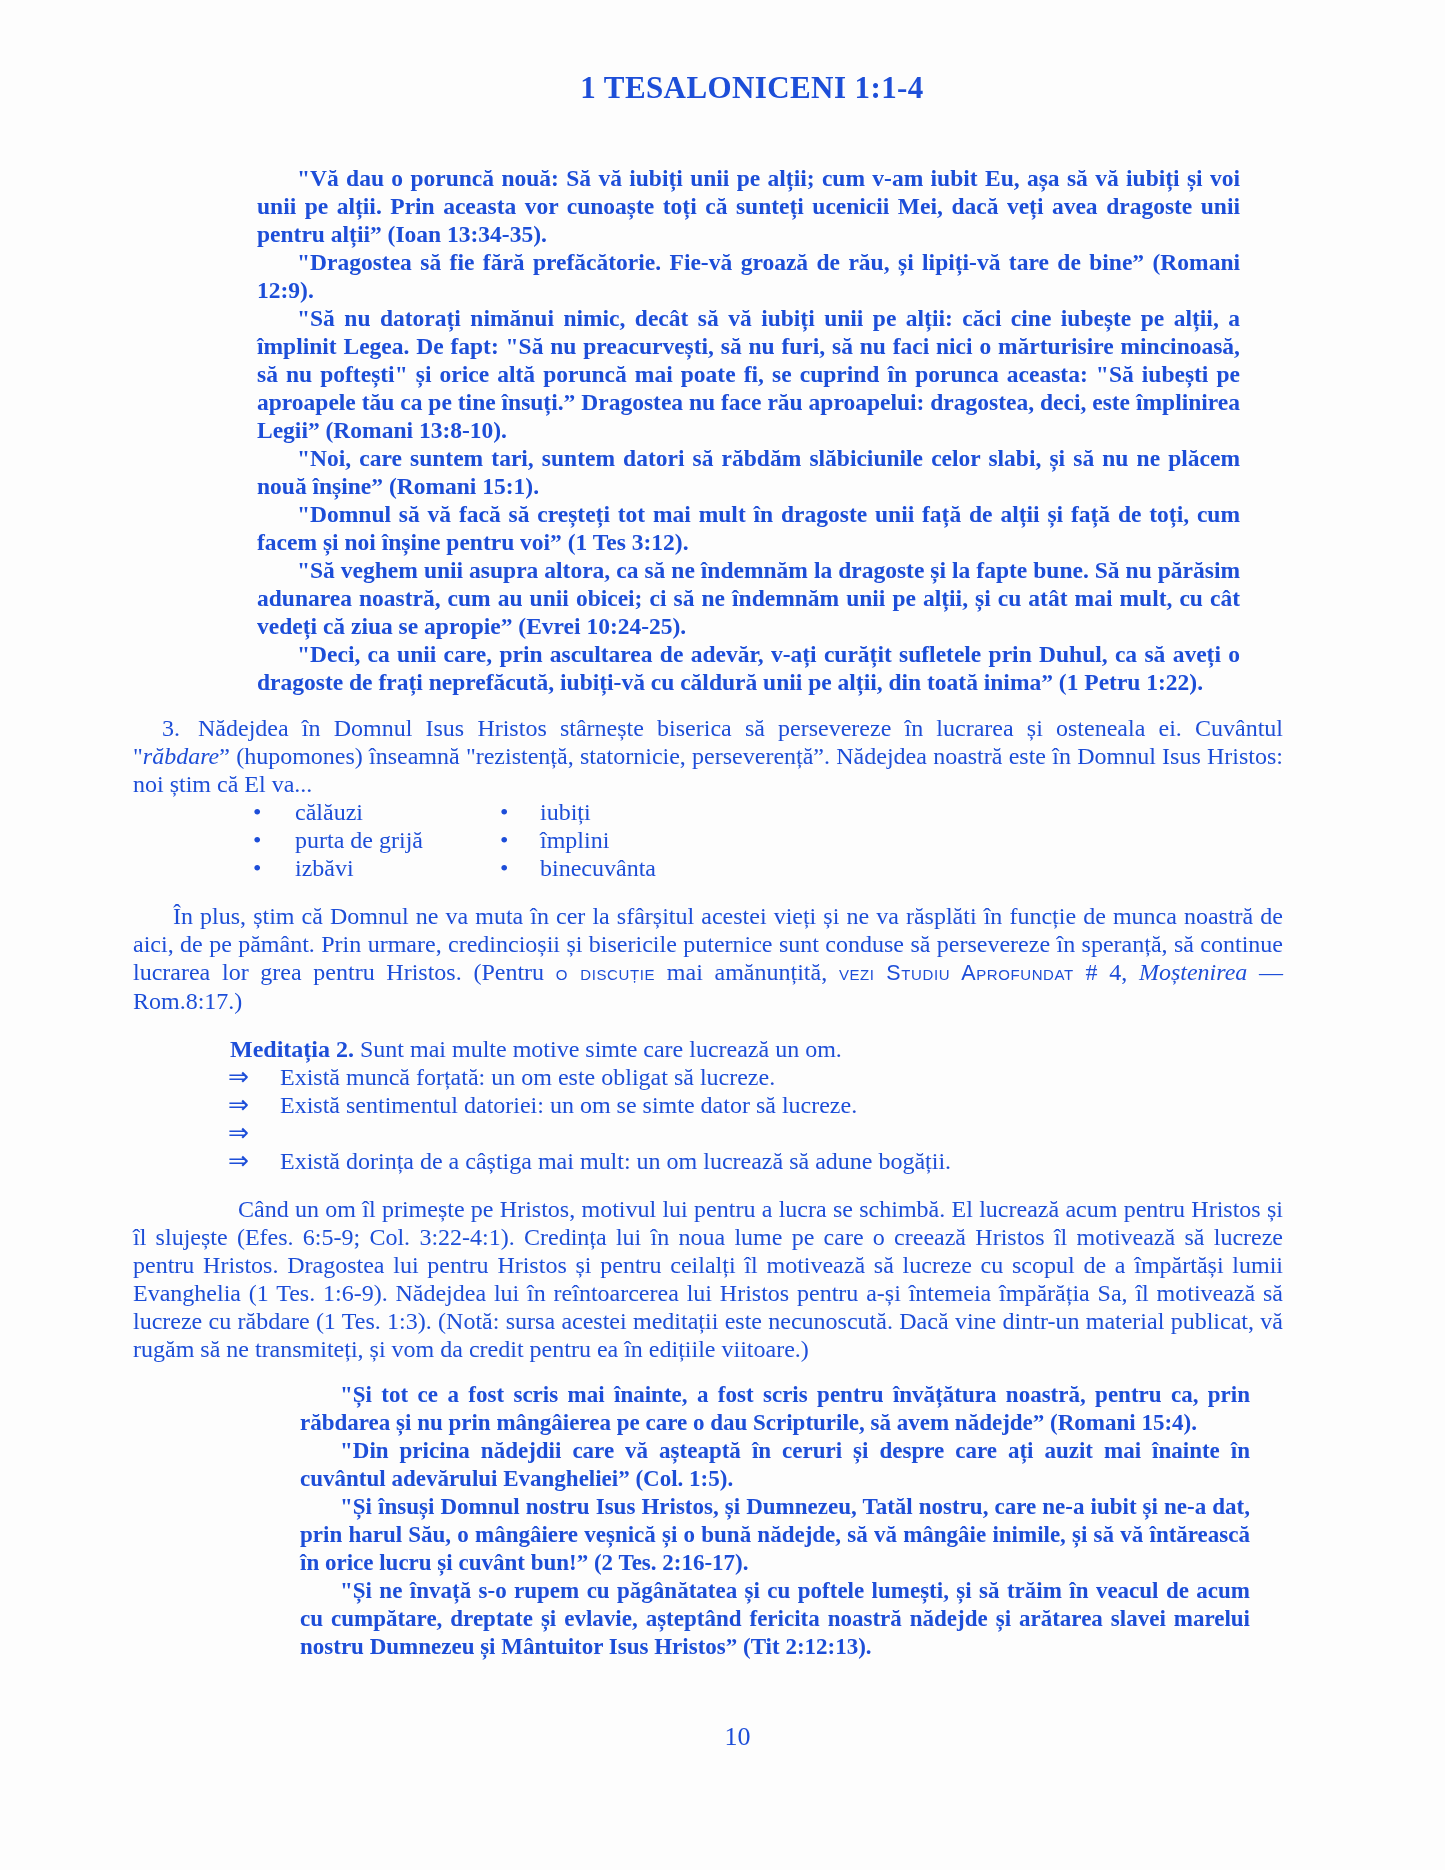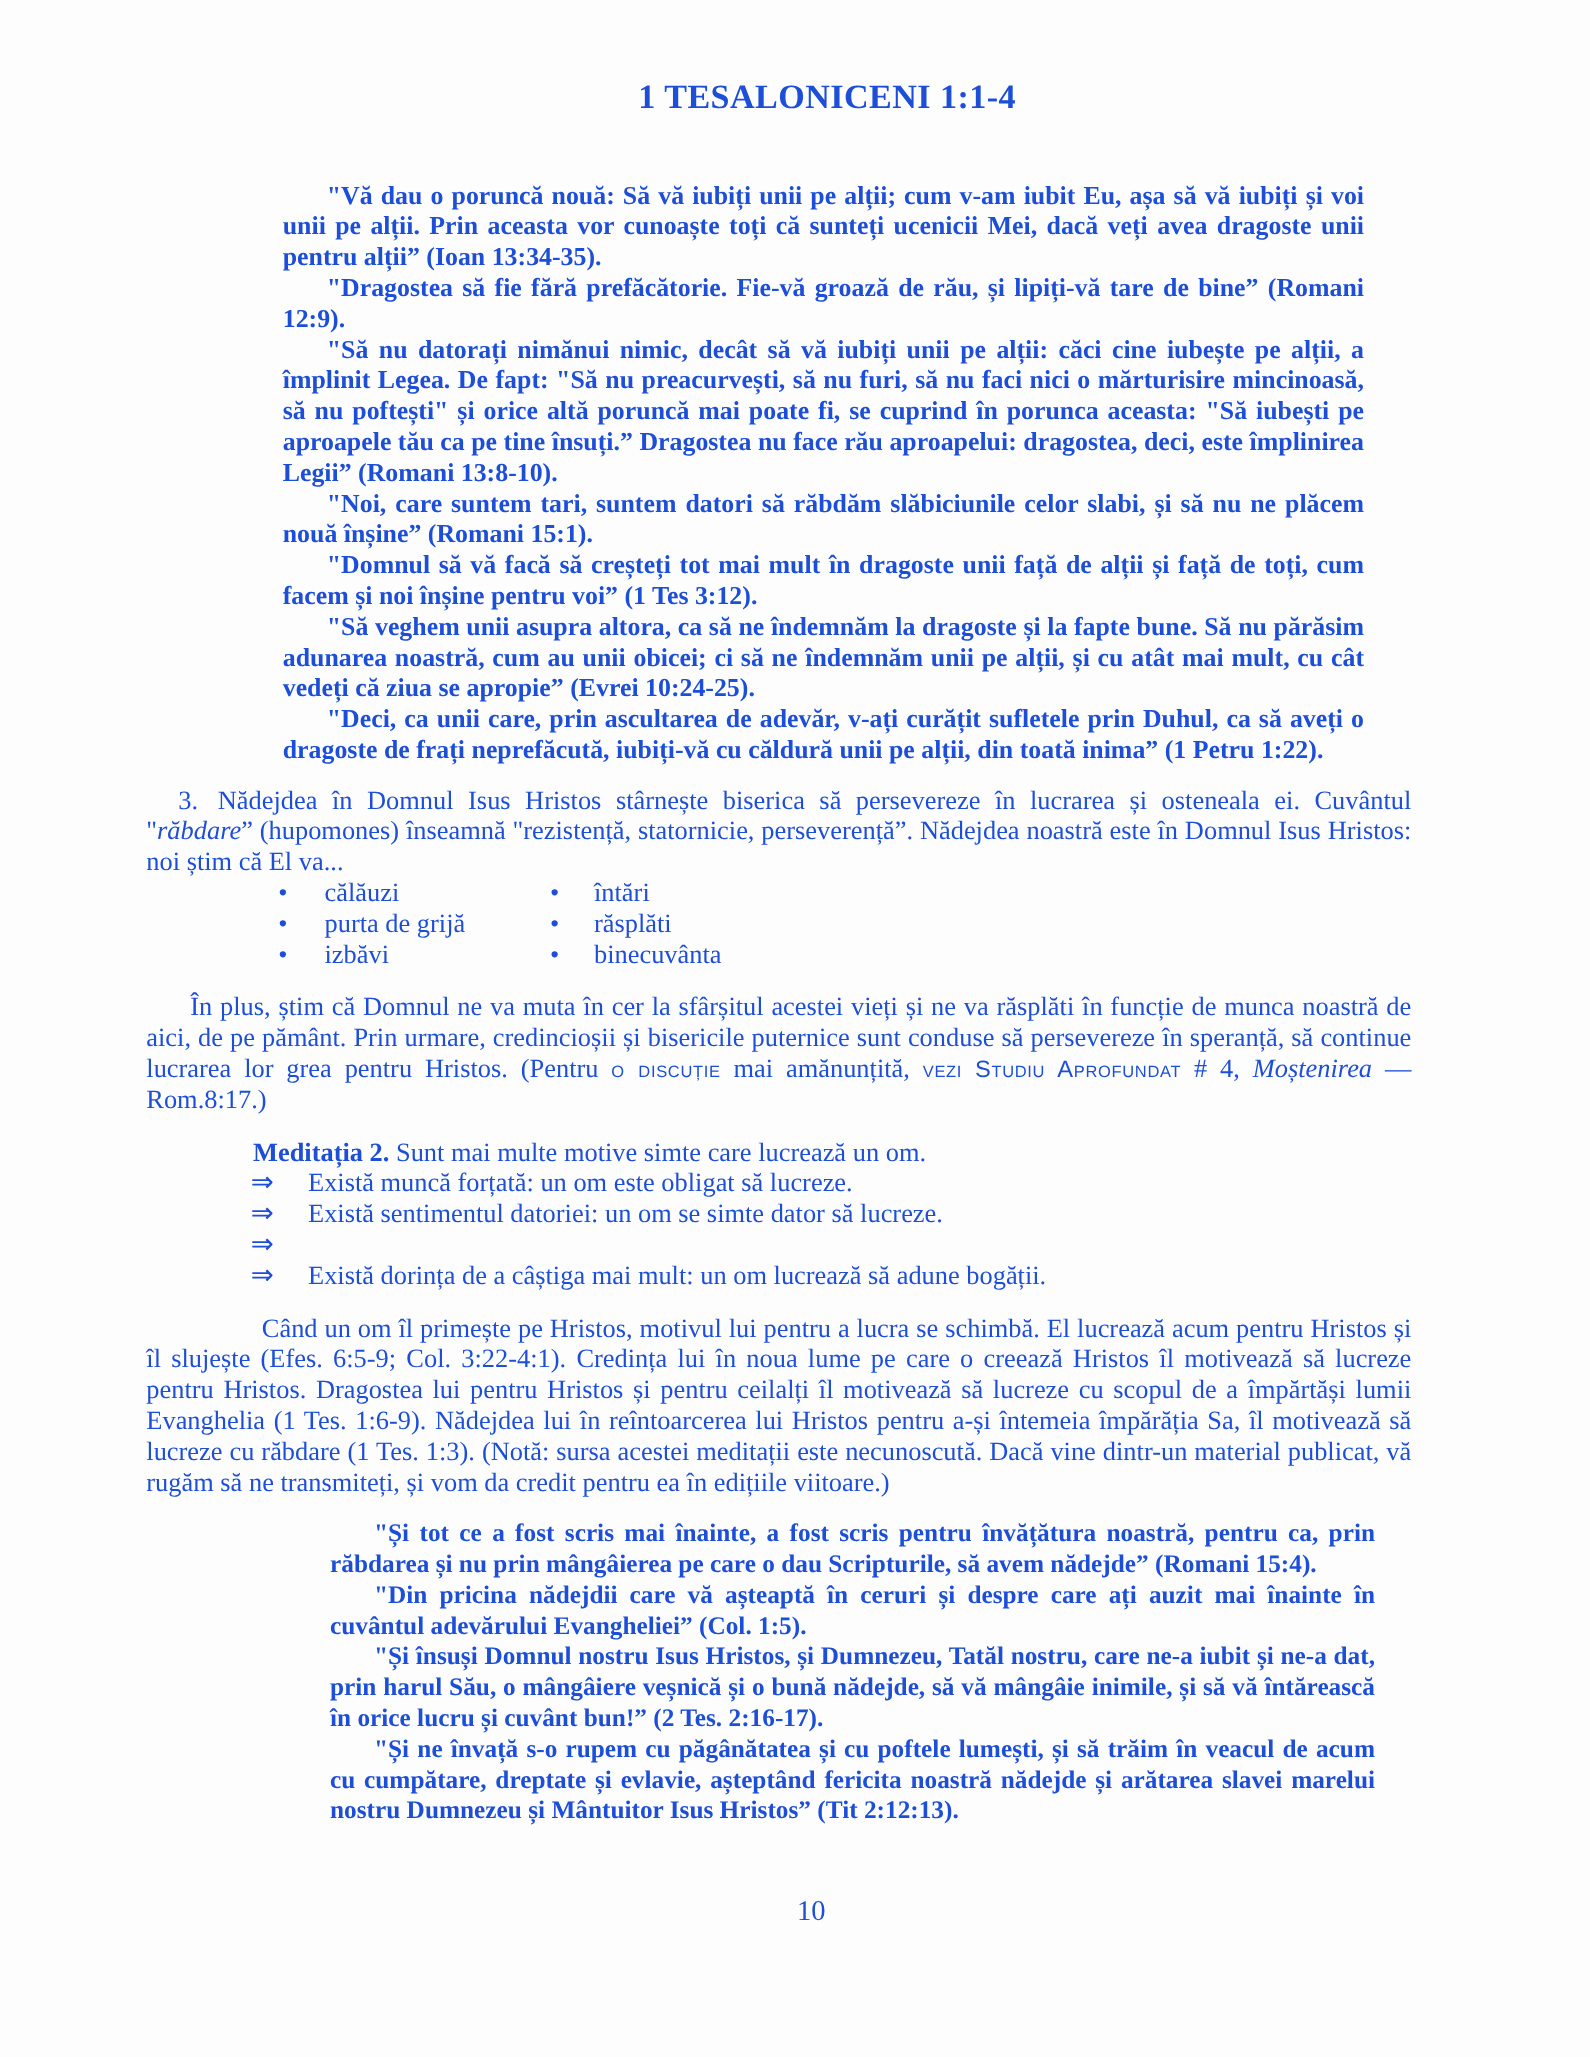--- a/index.html
+++ b/index.html
@@ -121,27 +121,27 @@
       <p>"Deci, ca unii care, prin ascultarea de adevăr, v-ați curățit sufletele prin Duhul, ca să aveți o dragoste de frați neprefăcută, iubiți-vă cu căldură unii pe alții, din toată inima” (1 Petru 1:22).</p>
     </div>
 
     <p class="p3"><span class="num">3.</span><span>Nădejdea în Domnul Isus Hristos stârnește biserica să persevereze în lucrarea și osteneala ei. Cuvântul "</span><span class="it">răbdare</span><span>” (hupomones) înseamnă "rezistență, statornicie, perseverență”. Nădejdea noastră este în Domnul Isus Hristos: noi știm că El va...</span></p>
 
     <div class="hope-list">
       <div class="hope-row">
         <span class="hope-bullet">•</span>
           <span class="hope-label">călăuzi</span>
           <span class="hope-bullet2">•</span>
-          <span>întări</span>
+          <span>iubiți</span>
       </div>
       <div class="hope-row">
         <span class="hope-bullet">•</span>
           <span class="hope-label">purta de grijă</span>
           <span class="hope-bullet2">•</span>
-          <span>răsplăti</span>
+          <span>împlini</span>
       </div>
       <div class="hope-row">
         <span class="hope-bullet">•</span>
           <span class="hope-label">izbăvi</span>
           <span class="hope-bullet2">•</span>
           <span>binecuvânta</span>
       </div>
     </div>
 
     <p class="inplus"><span>În plus, știm că Domnul ne va muta în cer la sfârșitul acestei vieți și ne va răsplăti în funcție de munca noastră de aici, de pe pământ. Prin urmare, credincioșii și bisericile puternice sunt conduse să persevereze în speranță, să continue lucrarea lor grea pentru Hristos. (Pentru </span><span class="sc">o discuție</span><span> mai amănunțită, </span><span class="sc">vezi</span><span> </span><span class="sc">Studiu Aprofundat</span><span> # 4, </span><span class="it">Moștenirea</span><span> — Rom.8:17.)</span></p>

